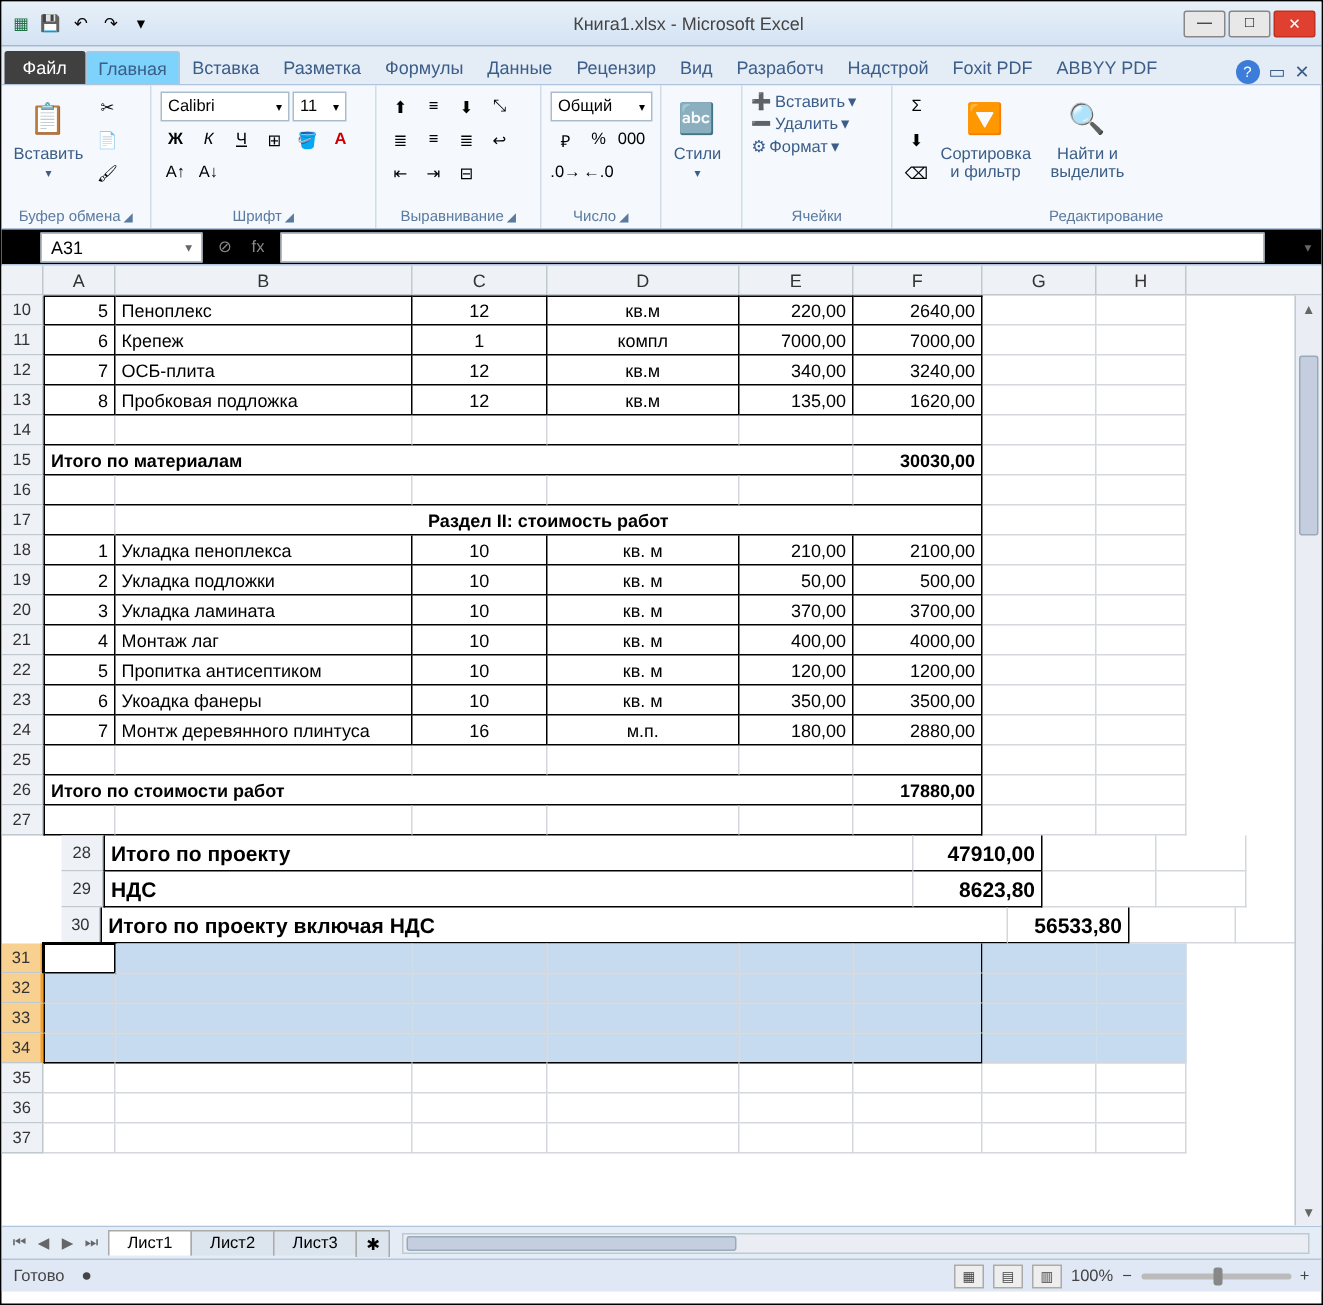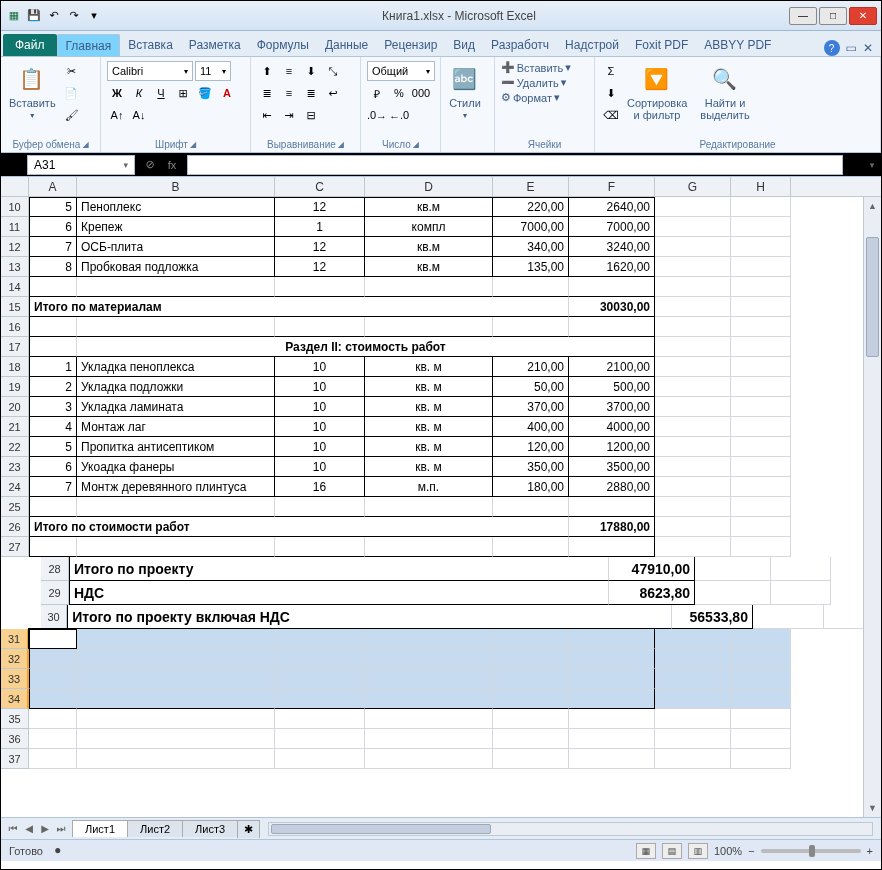--- a/index.html
+++ b/index.html
@@ -9,21 +9,21 @@
 .titlebar { height: 30px; background: linear-gradient(#e8f0f8,#d4e3f4); display: flex; align-items: center; border-bottom: 1px solid #a0b8d0; position: relative; }
 .qat { display: flex; align-items: center; gap: 2px; padding: 0 4px; }
 .qat-item { width: 18px; height: 18px; display: flex; align-items: center; justify-content: center; font-size: 11px; cursor: pointer; }
 .title-text { position: absolute; left: 50%; transform: translateX(-50%); font-size: 12px; color: #444; margin-left: 18px; }
 .wincontrols { margin-left: auto; display: flex; gap: 2px; padding-right: 4px; }
 .wincontrols .btn { width: 28px; height: 18px; border: 1px solid #888; border-radius: 2px; display: flex; align-items: center; justify-content: center; font-size: 10px; background: #e8e8e8; cursor: pointer; }
 .wincontrols .btn.close { background: #e04030; color: #fff; border-color: #c03020; }
 
 
 .ribbon-tabs { height: 26px; background: #e4ecf6; display: flex; align-items: flex-end; padding-left: 2px; border-bottom: 1px solid #b0c4dc; font-size: 12px; }
-.file-tab { background: #0f766e; color: #fff; padding: 4px 12px; height: 22px; display: flex; align-items: center; border-radius: 2px 2px 0 0; cursor: pointer; }
+.file-tab { background: #404040; color: #fff; padding: 4px 12px; height: 22px; display: flex; align-items: center; border-radius: 2px 2px 0 0; cursor: pointer; }
 .rtab { padding: 4px 8px; height: 22px; display: flex; align-items: center; color: #3b5d88; cursor: pointer; }
 .rtab.active { background: #7dd3fc; border: 1px solid #b0c4dc; border-bottom: none; border-radius: 2px 2px 0 0; color: #3b5d88; }
 .ribbon-right { margin-left: auto; display: flex; align-items: center; gap: 6px; padding-right: 8px; color: #3b5d88; font-size: 12px; }
 
 
 .ribbon { height: 96px; background: #f5f9fd; border-bottom: 1px solid #b0c4dc; display: flex; }
 .rgroup { border-right: 1px solid #d0dce8; padding: 4px 6px 2px; display: flex; flex-direction: column; }
 .rgroup-content { flex: 1; display: flex; gap: 4px; align-items: flex-start; }
 .rgroup-label { font-size: 10px; color: #5a7aa0; text-align: right; padding-top: 2px; display: flex; justify-content: center; align-items: center; gap: 2px; }
 .rgroup-label .dlg { font-size: 8px; cursor: pointer; }

